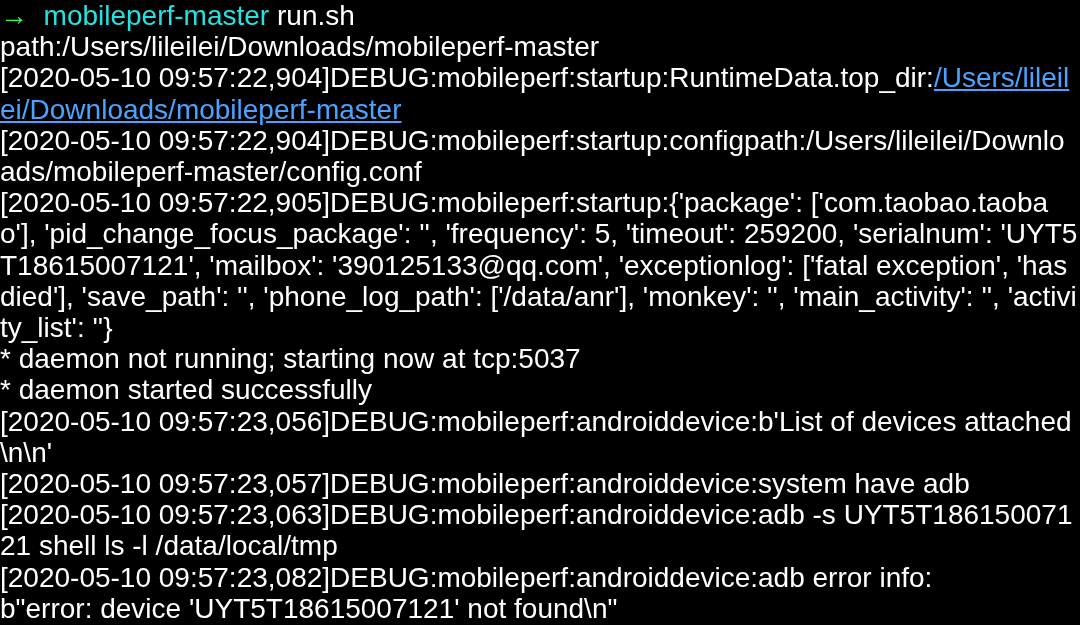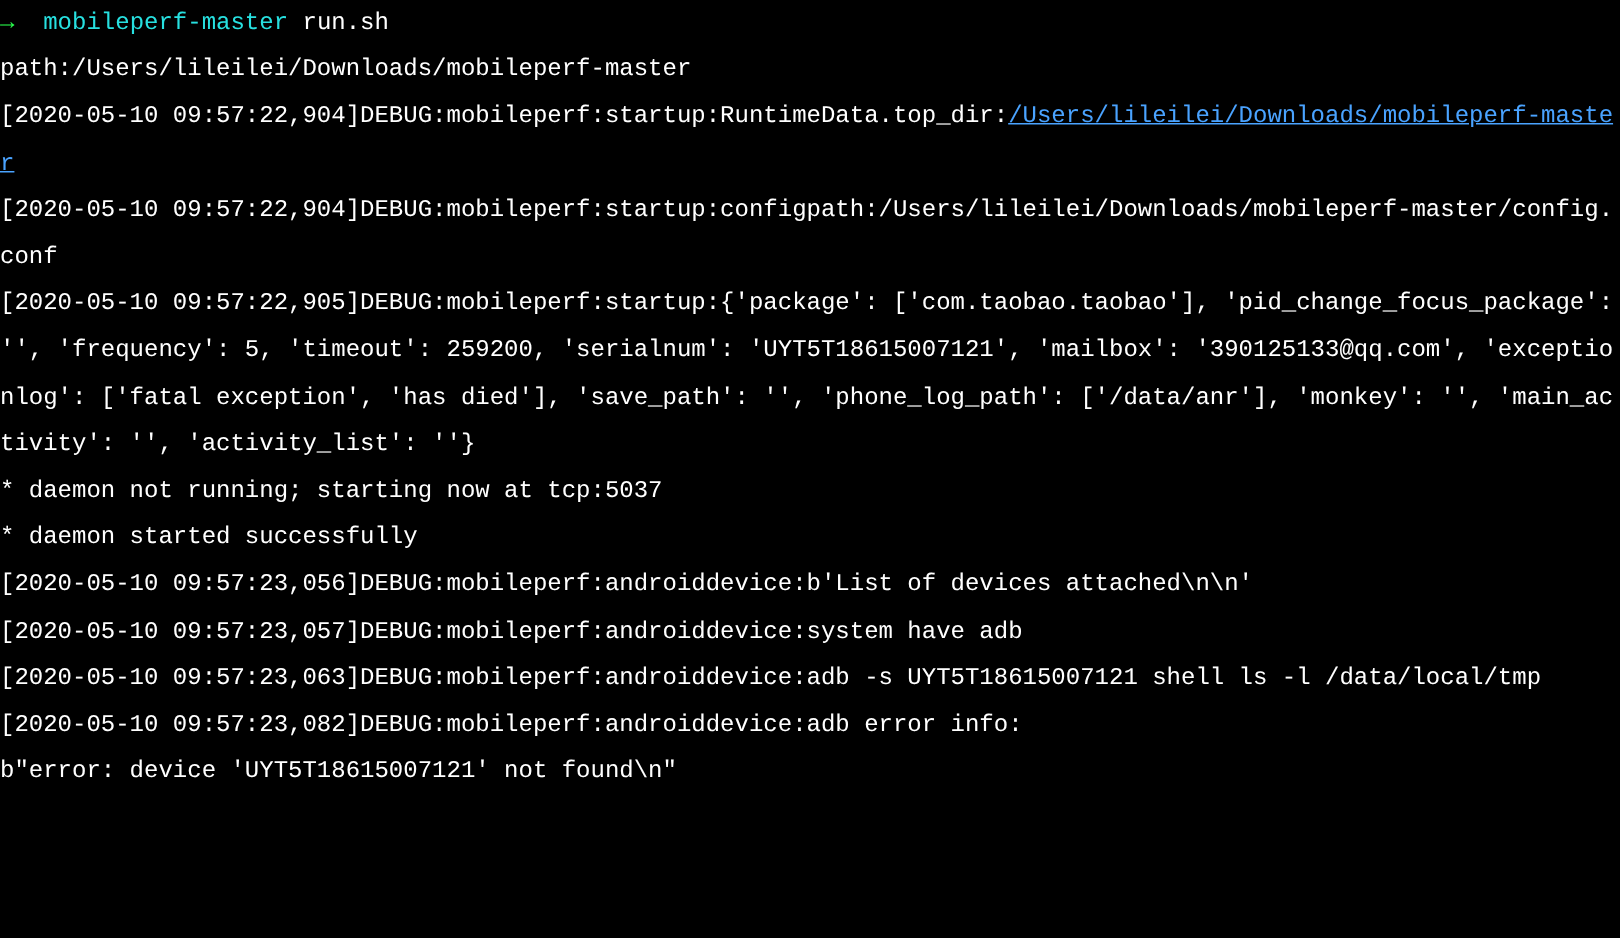--- a/index.html
+++ b/index.html
@@ -6,22 +6,22 @@
     margin: 0;
     padding: 0;
     width: 1080px;
     height: 625px;
     background: #000;
     overflow: hidden;
   }
   pre.terminal {
     margin: 0;
     padding: 0;
-    font-family: Liberation Mono, monospace;
-    font-size: 16px;
+    font-family: Liberation Sans, sans-serif;
+    font-size: 28px;
     line-height: 31.2px;
     color: #fff;
     white-space: pre-wrap;
     word-break: break-all;
     letter-spacing: 0px;
   }
   .prompt-arrow { color: #29ff4d; }
   .prompt-dir   { color: #27e0e0; }
   .link         { color: #4aa3ff; text-decoration: underline; }
 </style>

